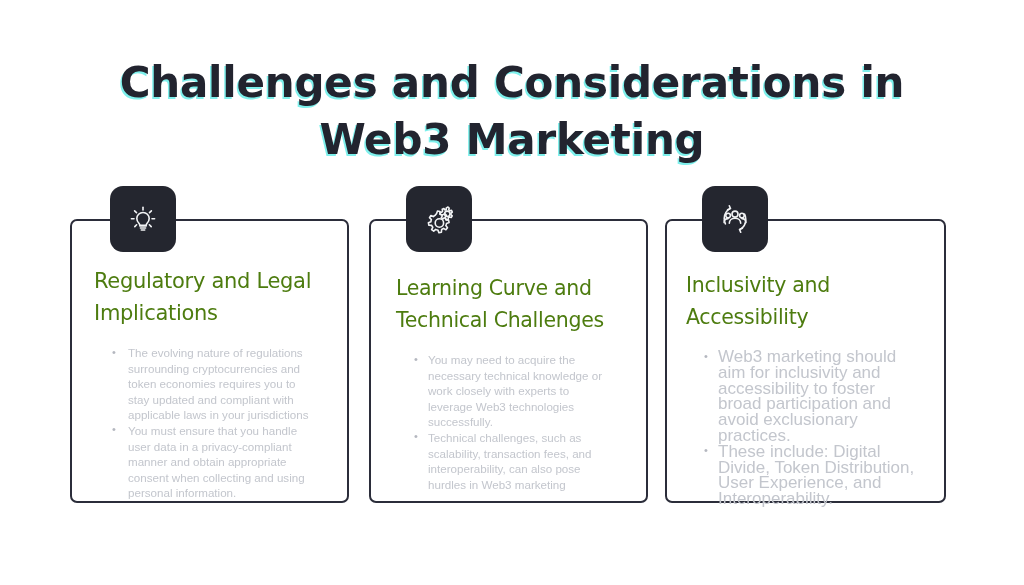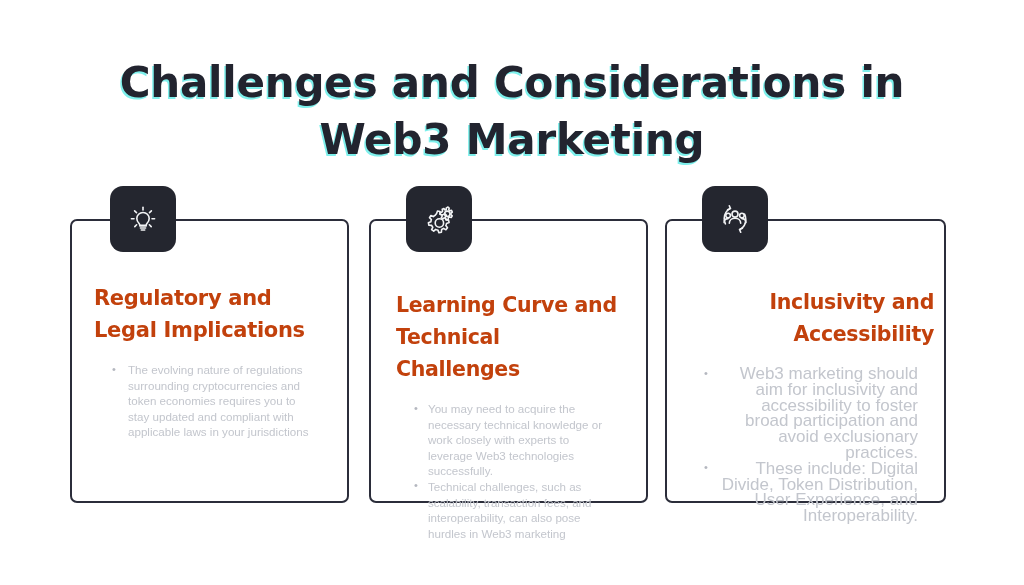--- a/index.html
+++ b/index.html
@@ -49,21 +49,21 @@
   .card {
     position: absolute;
     top: 33px;
     border: 2px solid #2b2d3a;
     border-radius: 7px;
     background: #ffffff;
     height: 284px;
   }
   .card-1 { left: 70px;  width: 279px; }
   .card-2 { left: 369px; width: 279px; }
-  .card-3 { left: 665px; width: 281px; text-align: right; }
+  .card-3 { left: 665px; width: 281px; }
 
   
   .icon-tile {
     position: absolute;
     top: 0;
     width: 66px;
     height: 66px;
     background: #24262f;
     border-radius: 13px;
     display: flex;
@@ -85,25 +85,24 @@
     padding: 0 22px;
   }
   .card-1 .card-inner { padding-top: 44px; }
   .card-2 .card-inner { padding-top: 51px; padding-left: 25px; padding-right: 18px; }
   .card-3 .card-inner { padding-top: 48px; padding-left: 19px; padding-right: 10px; }
 
   .card-title {
     font-family: "DejaVu Sans", sans-serif;
     font-size: 21px;
     line-height: 32px;
-    font-weight: 700;
-    color: #c2410c;
+    font-weight: 400;
+    color: #4d7c0f;
     letter-spacing: -0.3px;
     margin-bottom: 10px;
-    margin-top: 17px;
   }
   .card-2 .card-title { font-size: 20.5px; }
   .card-3 .card-title { font-size: 20.5px; margin-bottom: 6px; }
 
   ul.bullets {
     list-style: none;
     margin: 16px;
     padding: 0;
   }
   ul.bullets li {
@@ -142,20 +141,21 @@
     <div class="title">Challenges and Considerations in Web3 Marketing</div>
   </div>
 
   <div class="cards">
 
     <div class="card card-1">
       <div class="card-inner">
         <div class="card-title">Regulatory and Legal Implications</div>
         <ul class="bullets">
           <li> The evolving nature of regulations surrounding cryptocurrencies and token economies requires you to stay updated and compliant with applicable laws in your jurisdictions</li>
+          <li>You must ensure that you handle user data in a privacy-compliant manner and obtain appropriate consent when collecting and using personal information.</li>
         </ul>
       </div>
     </div>
 
     <div class="card card-2">
       <div class="card-inner">
         <div class="card-title">Learning Curve and Technical Challenges</div>
         <ul class="bullets">
           <li>You may need to acquire the necessary technical knowledge or work closely with experts to leverage Web3 technologies successfully.</li>
           <li>Technical challenges, such as scalability, transaction fees, and interoperability, can also pose hurdles in Web3 marketing</li>

